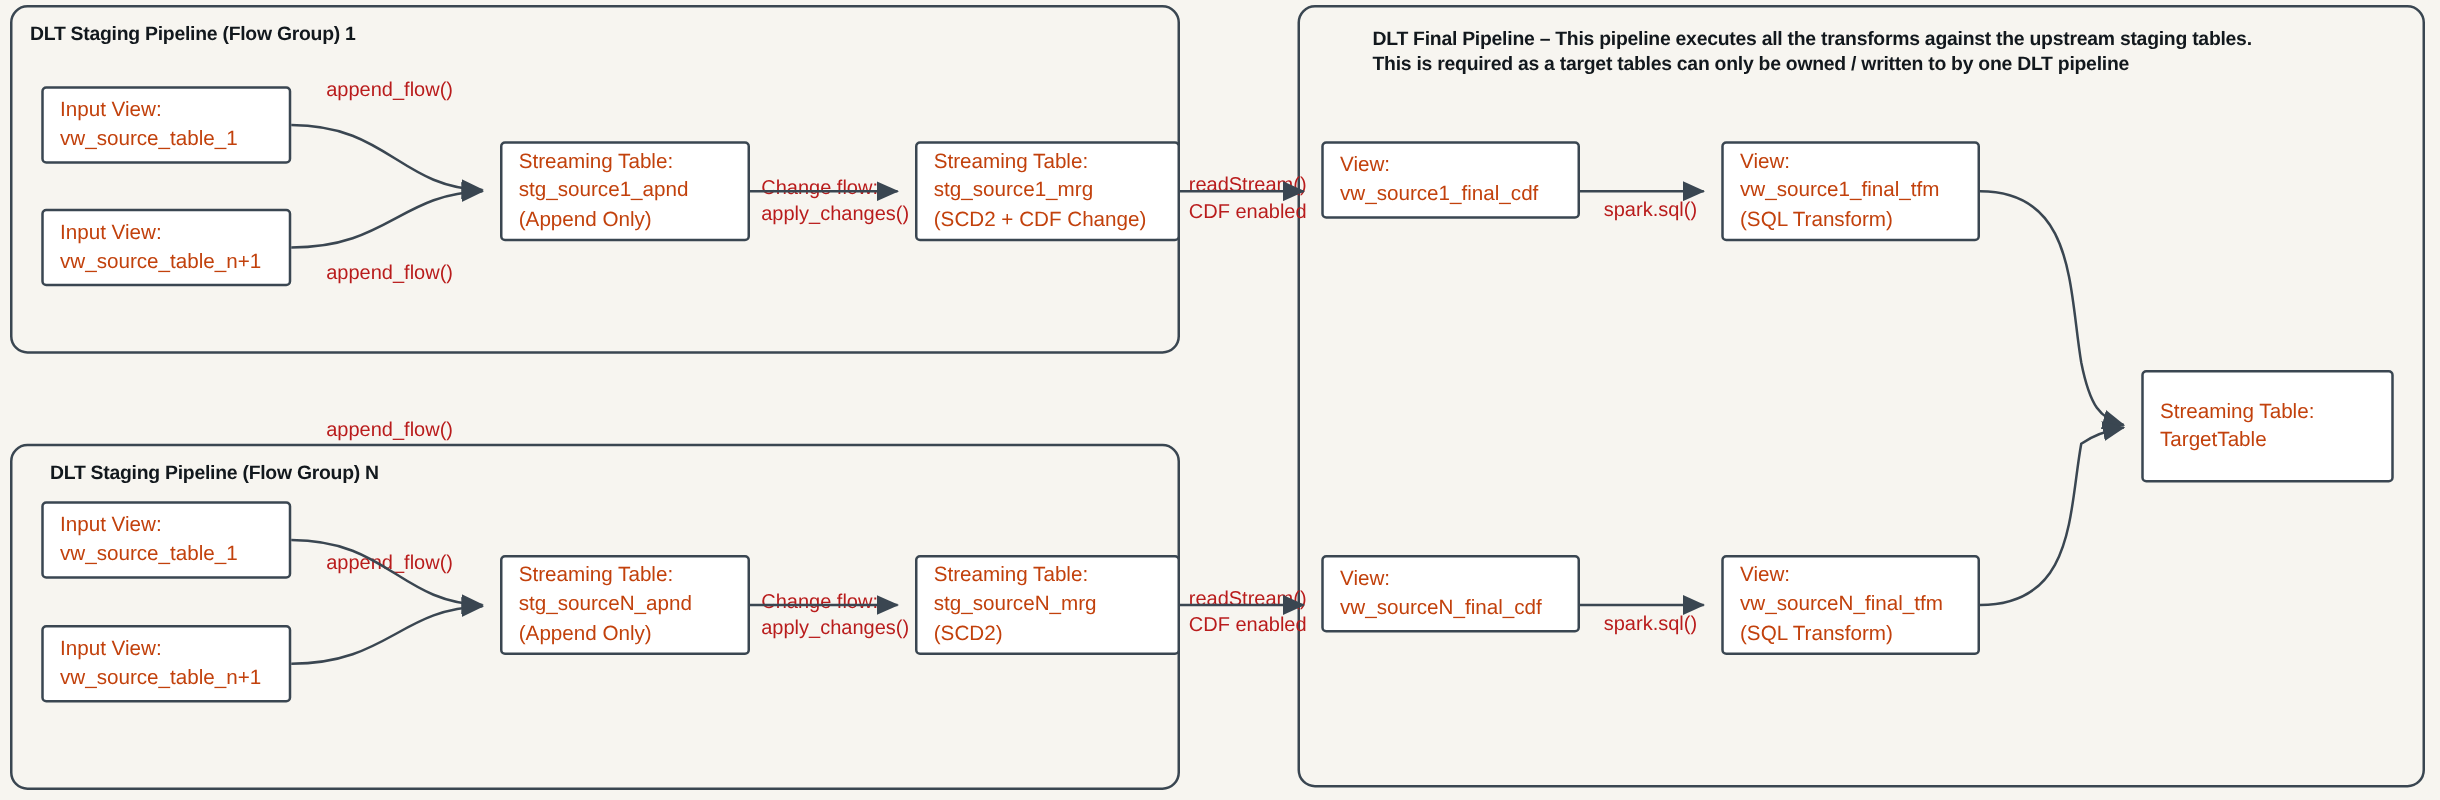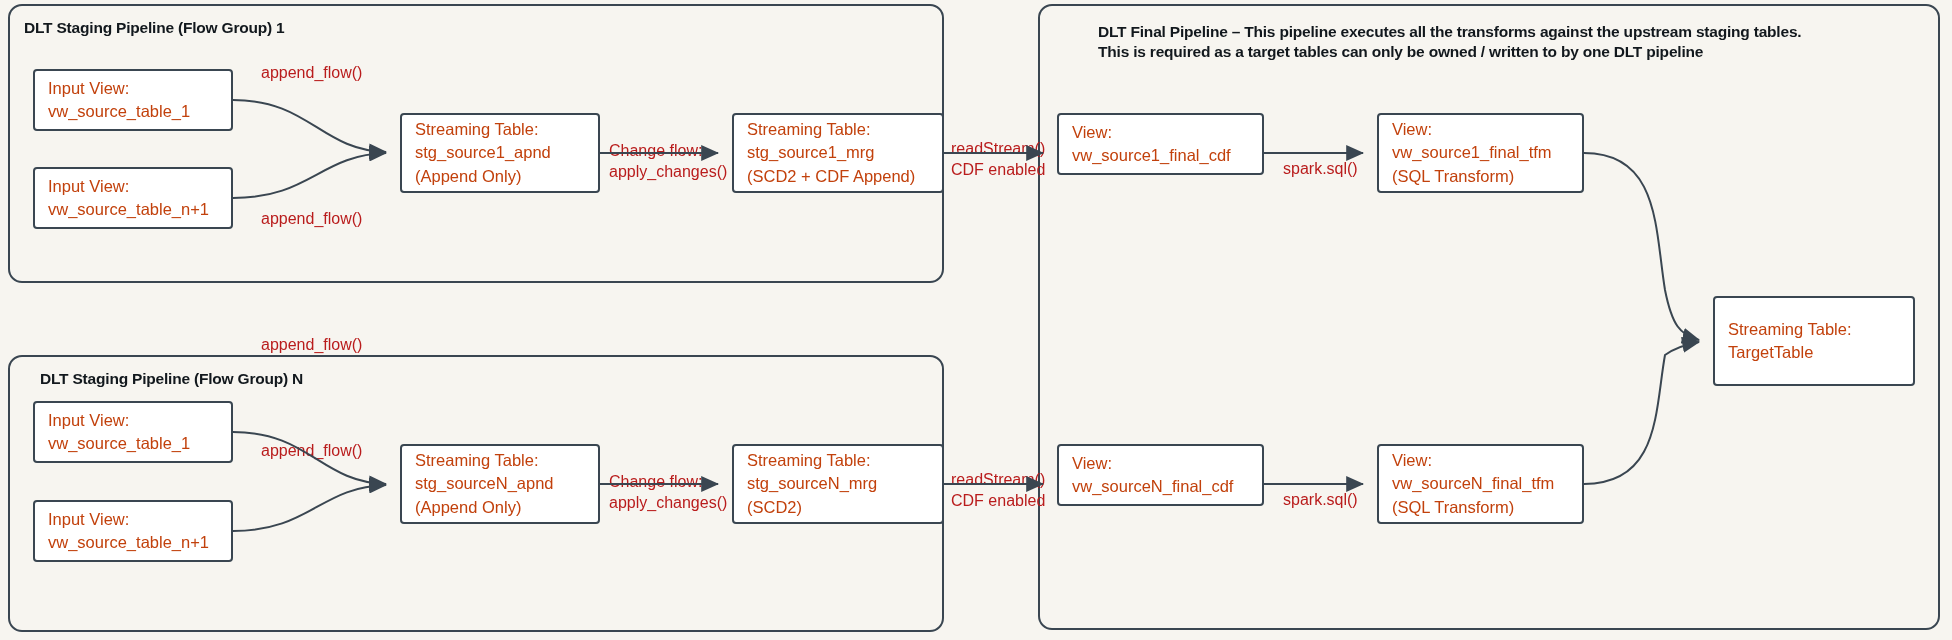--- a/index.html
+++ b/index.html
@@ -76,21 +76,21 @@
     <span class="ln">vw_source_table_n+1</span>
   </div>
   <div class="node" style="left:400px;top:113px;width:200px;height:80px;">
     <span class="ln">Streaming Table:</span>
     <span class="ln">stg_source1_apnd</span>
     <span class="ln">(Append Only)</span>
   </div>
   <div class="node" style="left:732px;top:113px;width:212px;height:80px;">
     <span class="ln">Streaming Table:</span>
     <span class="ln">stg_source1_mrg</span>
-    <span class="ln">(SCD2 + CDF Append)</span>
+    <span class="ln">(SCD2 + CDF Change)</span>
   </div>
 
   <div class="node" style="left:33px;top:401px;width:200px;height:62px;">
     <span class="ln">Input View:</span>
     <span class="ln">vw_source_table_1</span>
   </div>
   <div class="node" style="left:33px;top:500px;width:200px;height:62px;">
     <span class="ln">Input View:</span>
     <span class="ln">vw_source_table_n+1</span>
   </div>

